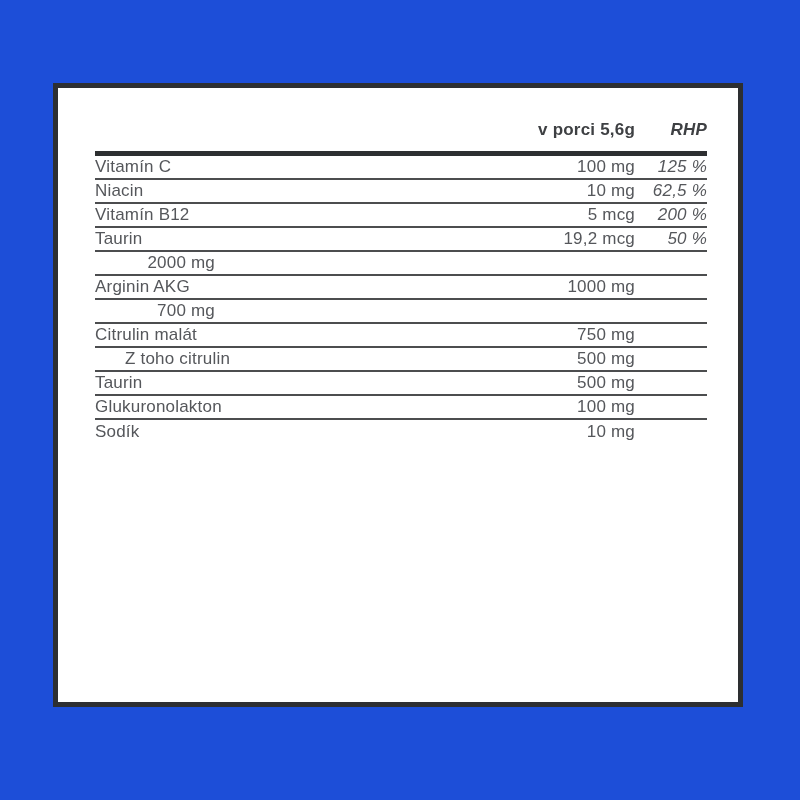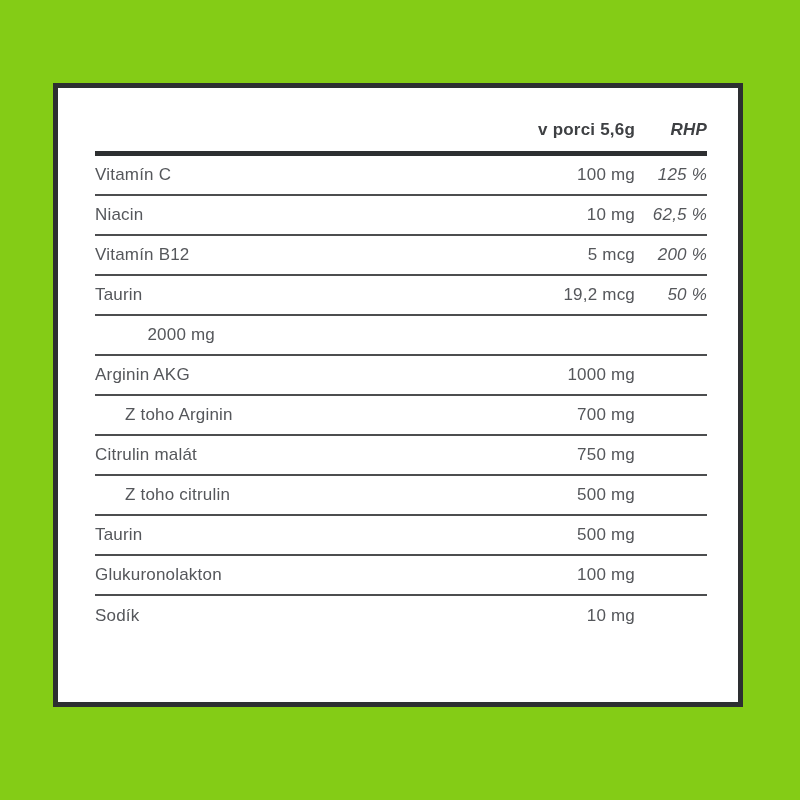--- a/index.html
+++ b/index.html
@@ -4,21 +4,21 @@
 <style>
   html, body {
     margin: 0;
     padding: 0;
     background: #ffffff;
   }
   .canvas {
     position: relative;
     width: 800px;
     height: 800px;
-    background: #84cc16;
+    background: #1d4ed8;
     font-family: "Liberation Sans", "DejaVu Sans", sans-serif;
     overflow: hidden;
   }
   .panel {
     position: absolute;
     left: 53px;
     top: 83px;
     width: 690px;
     height: 624px;
     box-sizing: border-box;
@@ -33,21 +33,21 @@
     align-items: flex-end;
     padding-bottom: 11px;
     border-bottom: 5px solid #2d2f31;
     font-weight: bold;
     font-size: 17px;
     color: #3e4043;
     letter-spacing: 0.2px;
   }
   .row {
     display: flex;
-    height: 40px;
+    height: 24px;
     box-sizing: border-box;
     align-items: center;
     border-bottom: 2px solid #4c4d4f;
     font-size: 17px;
     color: #55575b;
     letter-spacing: 0.2px;
   }
   .row:last-child {
     border-bottom: none;
   }
@@ -111,21 +111,20 @@
         <div class="row">
           <div class="cell-amount">2000 mg</div>
           <div class="cell-rhp"></div>
         </div>
         <div class="row">
           <div class="cell-name">Arginin AKG</div>
           <div class="cell-amount">1000 mg</div>
           <div class="cell-rhp"></div>
         </div>
         <div class="row indent">
-          <div class="cell-name">Z toho Arginin</div>
           <div class="cell-amount">700 mg</div>
           <div class="cell-rhp"></div>
         </div>
         <div class="row">
           <div class="cell-name">Citrulin malát</div>
           <div class="cell-amount">750 mg</div>
           <div class="cell-rhp"></div>
         </div>
         <div class="row indent">
           <div class="cell-name">Z toho citrulin</div>

